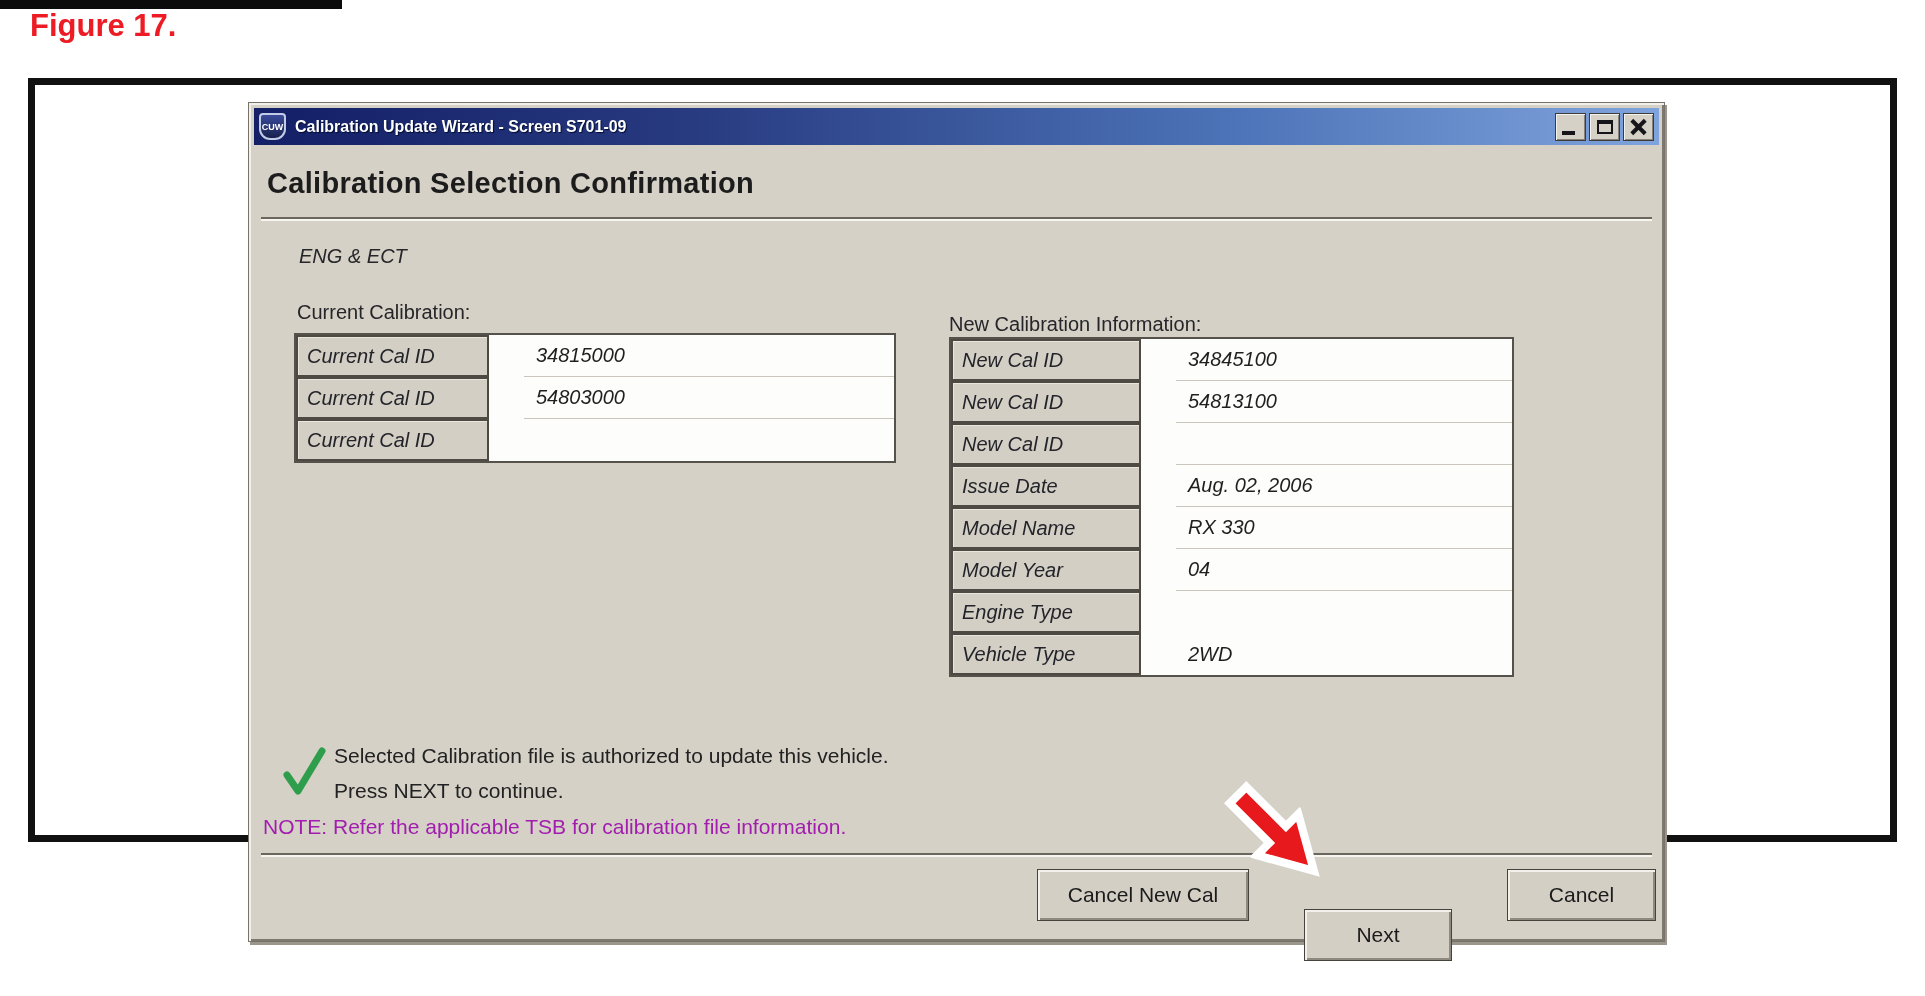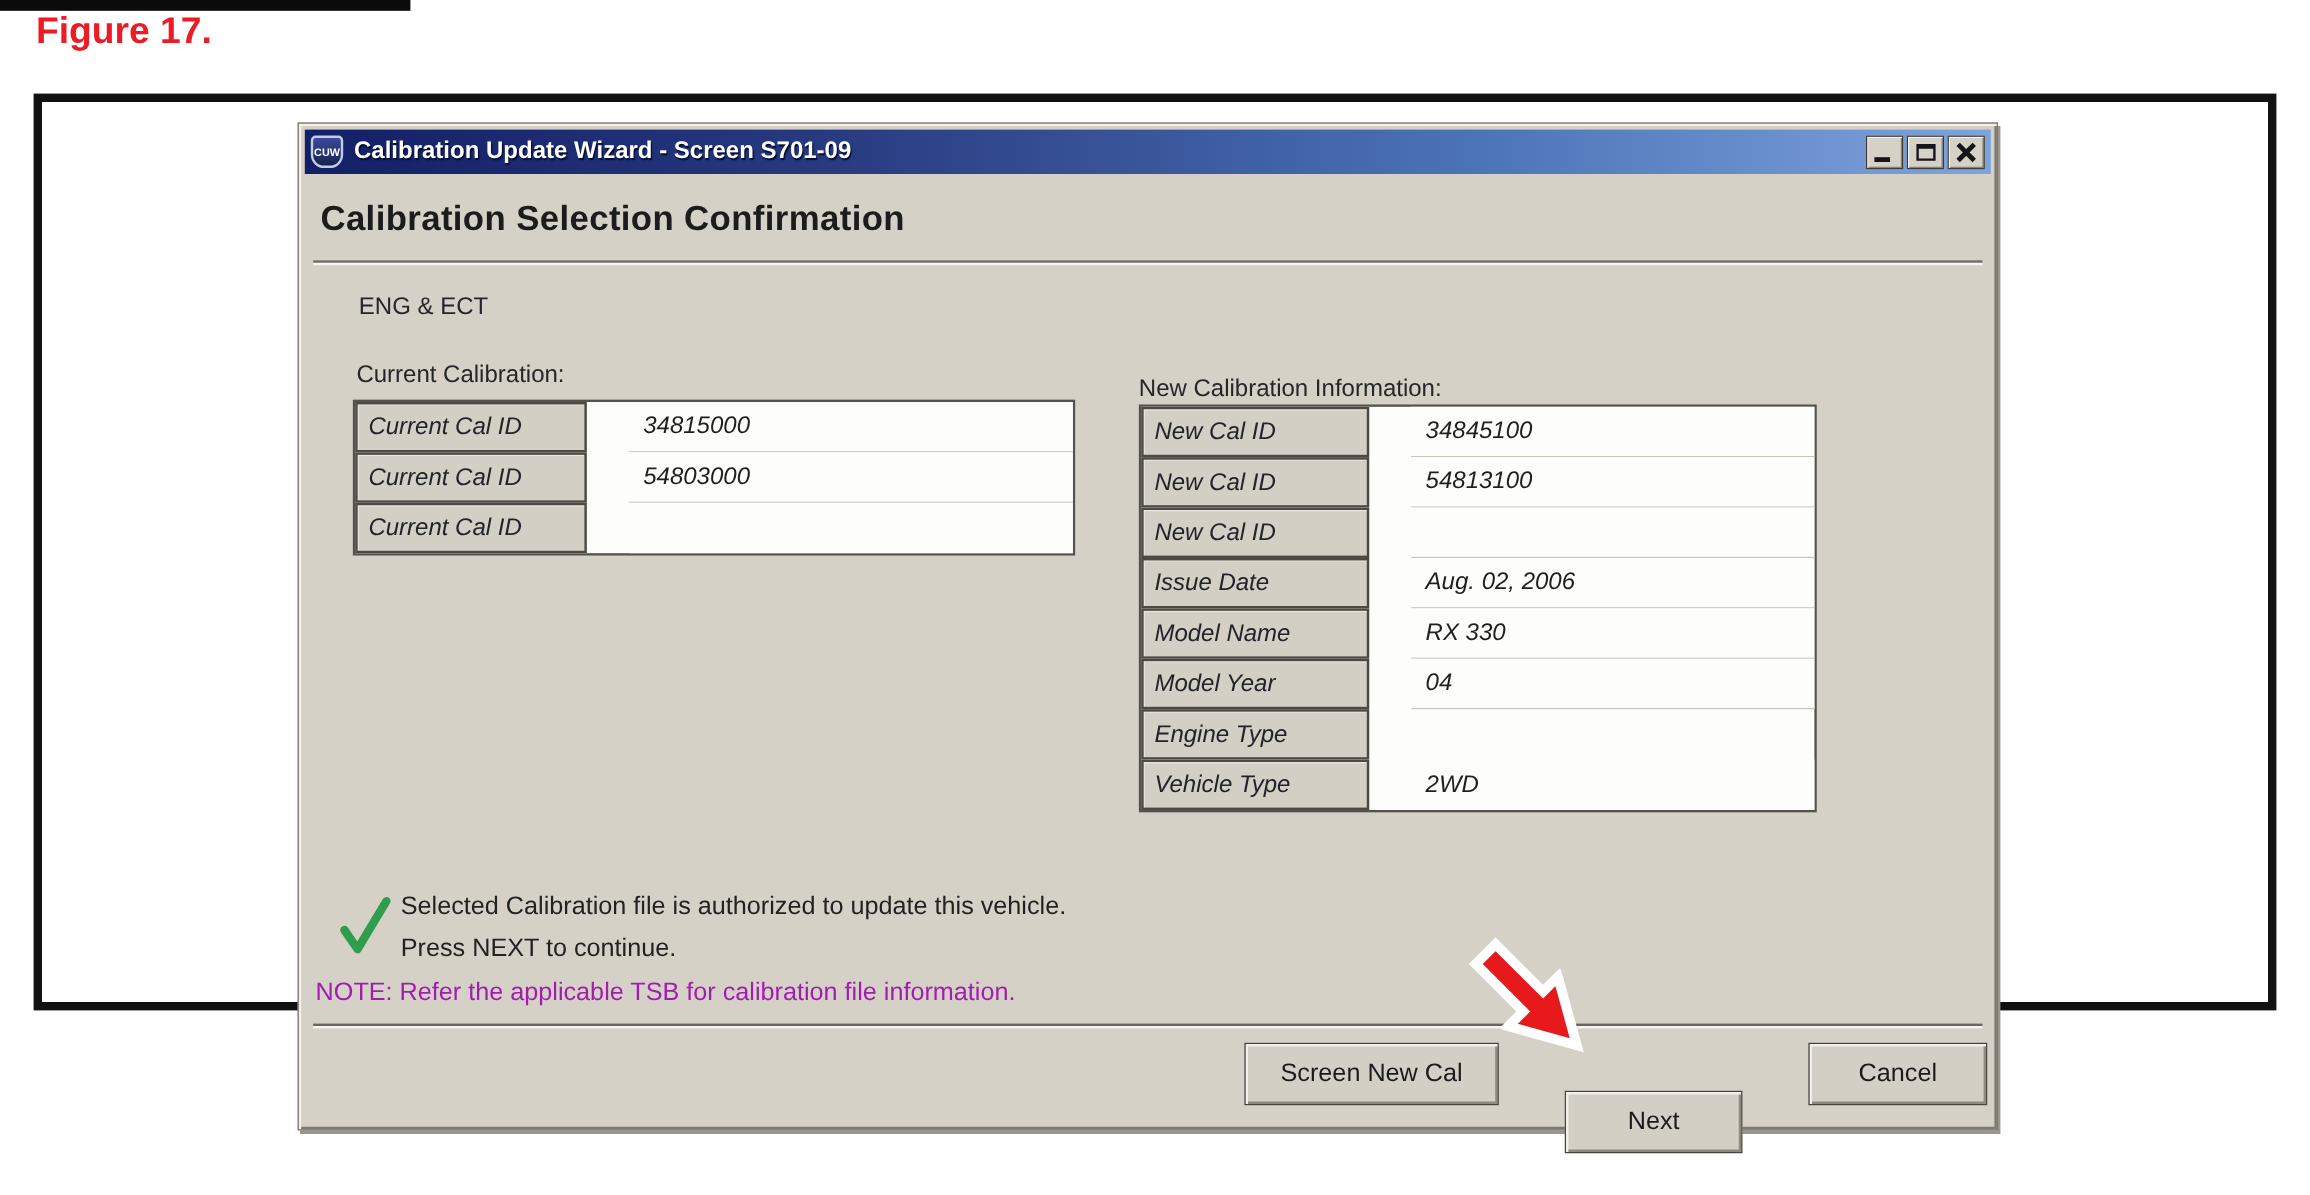--- a/index.html
+++ b/index.html
@@ -15,38 +15,38 @@
   .dialog { position: absolute; left: 213px; top: 17px; width: 1417px; height: 840px; background: #d5d1c7;
             border: 1px solid #77736b;
             box-shadow: inset 2px 2px 0 #f2f0ea, inset -2px -2px 0 #7d7971, 2px 3px 0 #9a968c; }
 
   .titlebar { position: absolute; left: 5px; top: 5px; right: 5px; height: 37px;
               background: linear-gradient(to right, #131f66 0%, #27397f 30%, #4d74b8 70%, #7fa3dc 100%);
               display: flex; align-items: center; padding: 0 5px; }
   .app-icon { width: 27px; height: 27px; flex: 0 0 27px; background: linear-gradient(#3a4a9a, #17224f);
               border: 2px solid #c2cce6; border-radius: 4px 4px 11px 11px; color: #ffffff;
               font-size: 9px; font-weight: bold; display: flex; align-items: center; justify-content: center; }
-  .title-text { color: #ffffff; font-size: 20px; font-weight: bold; margin-left: 9px; text-shadow: 1px 1px 1px #000b30; white-space: nowrap; }
+  .title-text { color: #ffffff; font-size: 16px; font-weight: bold; margin-left: 9px; text-shadow: 1px 1px 1px #000b30; white-space: nowrap; }
   .win-controls { margin-left: auto; display: flex; gap: 3px; }
   .win-btn { width: 31px; height: 28px; background: #d5d1c7; border: 1px solid #3f3b35;
              box-shadow: inset 1px 1px 0 #f4f2ec, inset -1px -1px 0 #87837a;
              display: flex; align-items: center; justify-content: center; position: relative; }
   .min-glyph { position: absolute; left: 6px; bottom: 5px; width: 13px; height: 4px; background: #15151a; }
   .max-glyph { width: 16px; height: 14px; border: 2px solid #15151a; border-top-width: 4px; }
   .x-glyph { position: relative; width: 19px; height: 16px; }
   .x-glyph::before, .x-glyph::after { content: ""; position: absolute; left: 0; top: 6px; width: 19px; height: 4px; background: #15151a; }
   .x-glyph::before { transform: rotate(45deg); }
   .x-glyph::after  { transform: rotate(-45deg); }
 
   .heading { position: absolute; left: 18px; top: 64px; font-size: 29px; font-weight: bold; color: #1c1c1c; letter-spacing: 0.3px; text-align: center; }
   .etched { position: absolute; left: 12px; right: 12px; height: 3px; border-top: 2px solid #6b675f; border-bottom: 2px solid #f7f5f0; }
   .divider-top { top: 114px; }
   .divider-bottom { top: 750px; }
 
-  .system-label { position: absolute; left: 50px; top: 142px; font-size: 20px; color: #26262a; }
+  .system-label { position: absolute; left: 50px; top: 142px; font-size: 20px; color: #26262a; font-style: italic; }
 
   .col-caption { position: absolute; font-size: 20px; color: #26262a; }
   .caption-current { left: 48px; top: 198px; }
   .caption-new { left: 700px; top: 210px; }
 
   
   .cal-table { position: absolute; border: 2px solid #55514b; background: #fdfdfb; }
   .table-current { left: 45px; top: 230px; width: 602px; }
   .table-new { left: 700px; top: 234px; width: 565px; }
   .cal-row { display: flex; height: 42px; font-style: italic; }
@@ -164,21 +164,21 @@
     <svg class="status-check" viewBox="0 0 50 54">
       <polyline points="8,30 19,46 43,6" fill="none" stroke="#2f9e4c" stroke-width="7" stroke-linecap="round" stroke-linejoin="round"></polyline>
     </svg>
     <div class="status-line status-line1">Selected Calibration file is authorized to update this vehicle.</div>
     <div class="status-line status-line2">Press NEXT to continue.</div>
 
     <div class="note-line">NOTE: Refer the applicable TSB for calibration file information.</div>
 
     <div class="etched divider-bottom"></div>
 
-    <button class="dlg-btn btn-select-new-cal">Screen New Cal</button>
+    <button class="dlg-btn btn-select-new-cal">Cancel New Cal</button>
     <button class="dlg-btn btn-next">Next</button>
     <button class="dlg-btn btn-cancel">Cancel</button>
 
     <svg class="callout-arrow" viewBox="0 0 100 60">
       <polygon points="4,20 52,20 52,5 96,30 52,55 52,40 4,40" fill="#e8191c" stroke="#ffffff" stroke-width="7" stroke-linejoin="miter"></polygon>
     </svg>
 
   </div>
 </div>
 

